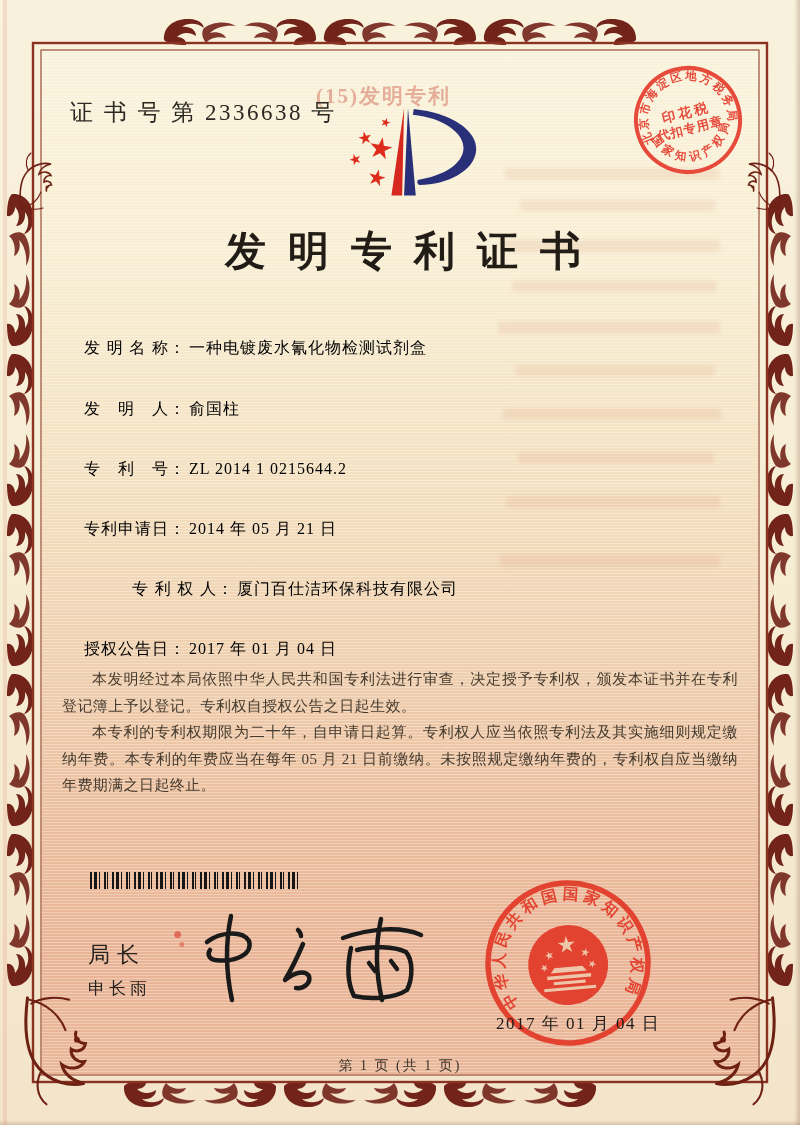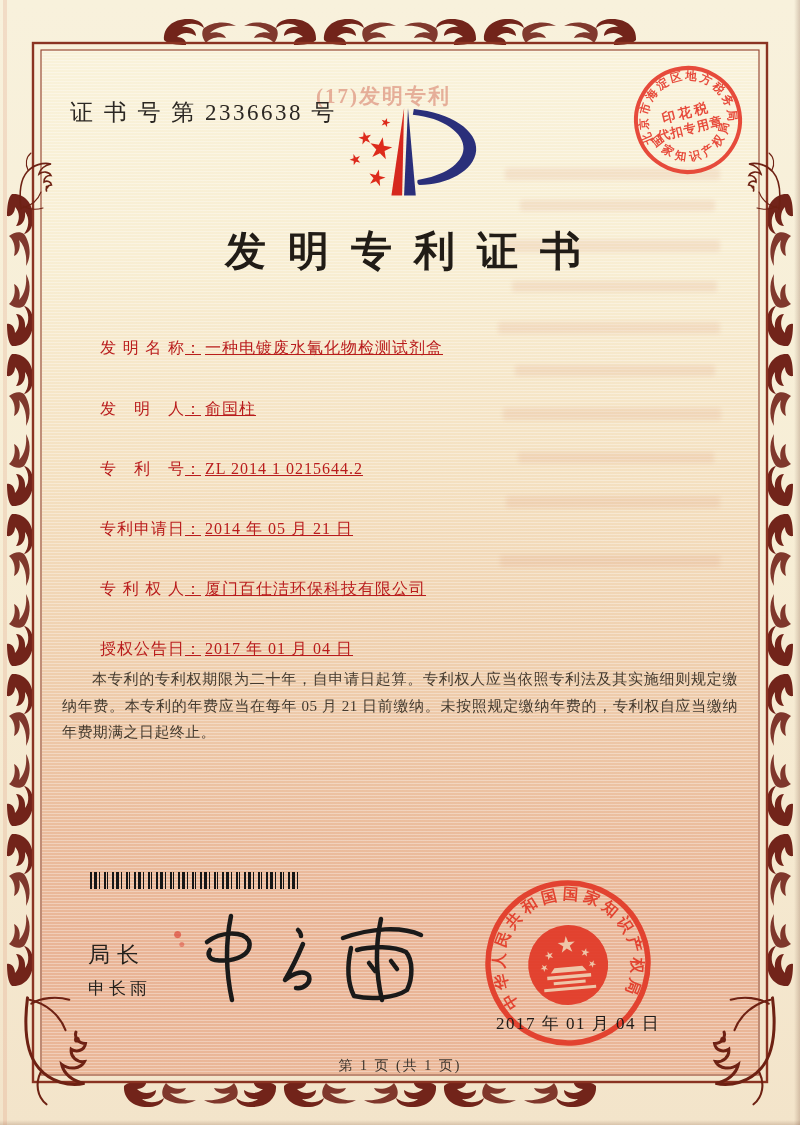--- a/index.html
+++ b/index.html
@@ -27,26 +27,26 @@
   .cert-no{left:70px;top:97px;font-size:23px;letter-spacing:2.5px;color:#2b2722;z-index:3;}
   .ghost{left:316px;top:82px;font-size:21px;font-weight:bold;letter-spacing:2px;
          color:rgba(210,105,85,0.5);filter:blur(0.6px);z-index:1;}
   .smudge{background:rgba(205,120,95,0.13);filter:blur(2px);border-radius:3px;z-index:1;}
 
   .logo{left:332px;top:106px;z-index:3;}
 
   .title{left:0;top:224px;width:100%;text-align:center;font-size:41px;font-weight:bold;
          letter-spacing:22px;padding-left:28px;box-sizing:border-box;color:#211c16;z-index:3;}
 
-  .frow{left:100px;font-size:16px;color:#b91c1c;z-index:3;white-space:nowrap;text-decoration:underline;}
+  .frow{left:84px;font-size:16px;color:#000000;z-index:3;white-space:nowrap;}
   .flabel{display:inline-block;width:84px;text-align:justify;text-align-last:justify;vertical-align:bottom;}
   .fcolon{margin-left:1px;}
   .fvalue{margin-left:4px;letter-spacing:1px;}
   .frow-0{top:338px;} .frow-1{top:399px;} .frow-2{top:459px;}
-  .frow-3{top:519px;} .frow-4{top:579px;} .frow-5{top:639px;}
+  .frow-3{top:519px;} .frow-4{top:579px;margin-left:48px;} .frow-5{top:639px;}
 
   .paras{left:62px;top:666px;width:676px;z-index:3;}
   .paras p{margin:0;font-size:15px;line-height:26.6px;letter-spacing:0.4px;
            color:#443a2e;text-indent:2em;text-align:justify;}
 
   .barcode{left:90px;top:872px;width:208px;height:17px;z-index:3;
     background:repeating-linear-gradient(90deg,
       #161616 0 2px, transparent 2px 4px,
       #161616 4px 7px, transparent 7px 9px,
       #161616 9px 10px, transparent 10px 14px,
@@ -65,21 +65,21 @@
   .office-seal{left:468px;top:866px;z-index:4;opacity:0.93;}
   .seal-date{left:496px;top:1012px;font-size:17px;letter-spacing:1.5px;color:#1e1b18;z-index:5;}
 
   .footer{left:0;top:1057px;width:100%;text-align:center;font-size:14px;letter-spacing:2px;color:#3c342c;z-index:3;}
 </style>
 </head>
 <body>
 
 <div class="abs inner-bg"></div>
 
-<div class="abs ghost">(17)发明专利</div>
+<div class="abs ghost">(15)发明专利</div>
 <div class="abs smudge" style="left:505px;top:168px;width:215px;height:12px;"></div>
 <div class="abs smudge" style="left:520px;top:200px;width:195px;height:11px;"></div>
 <div class="abs smudge" style="left:500px;top:240px;width:220px;height:12px;"></div>
 <div class="abs smudge" style="left:512px;top:281px;width:205px;height:11px;"></div>
 <div class="abs smudge" style="left:498px;top:322px;width:222px;height:12px;"></div>
 <div class="abs smudge" style="left:515px;top:365px;width:200px;height:11px;"></div>
 <div class="abs smudge" style="left:503px;top:408px;width:218px;height:12px;"></div>
 <div class="abs smudge" style="left:518px;top:452px;width:196px;height:11px;"></div>
 <div class="abs smudge" style="left:506px;top:496px;width:214px;height:12px;"></div>
 <div class="abs smudge" style="left:500px;top:555px;width:220px;height:12px;"></div>
@@ -174,20 +174,21 @@
   <span class="flabel">专利申请日</span><span class="fcolon">：</span><span class="fvalue">2014 年 05 月 21 日</span>
 </div>
 <div class="abs frow frow-4">
   <span class="flabel">专利权人</span><span class="fcolon">：</span><span class="fvalue">厦门百仕洁环保科技有限公司</span>
 </div>
 <div class="abs frow frow-5">
   <span class="flabel">授权公告日</span><span class="fcolon">：</span><span class="fvalue">2017 年 01 月 04 日</span>
 </div>
 
 <div class="abs paras">
+  <p>本发明经过本局依照中华人民共和国专利法进行审查，决定授予专利权，颁发本证书并在专利登记簿上予以登记。专利权自授权公告之日起生效。</p>
   <p>本专利的专利权期限为二十年，自申请日起算。专利权人应当依照专利法及其实施细则规定缴纳年费。本专利的年费应当在每年 05 月 21 日前缴纳。未按照规定缴纳年费的，专利权自应当缴纳年费期满之日起终止。</p>
 </div>
 
 <div class="abs barcode"></div>
 
 <div class="abs director-role">局长</div>
 <div class="abs director-name">申长雨</div>
 
 <svg class="abs signature" width="250" height="100" viewBox="0 0 250 100">
   <g stroke="#1a1a1a" stroke-width="4.5" fill="none" stroke-linecap="round" stroke-linejoin="round">

